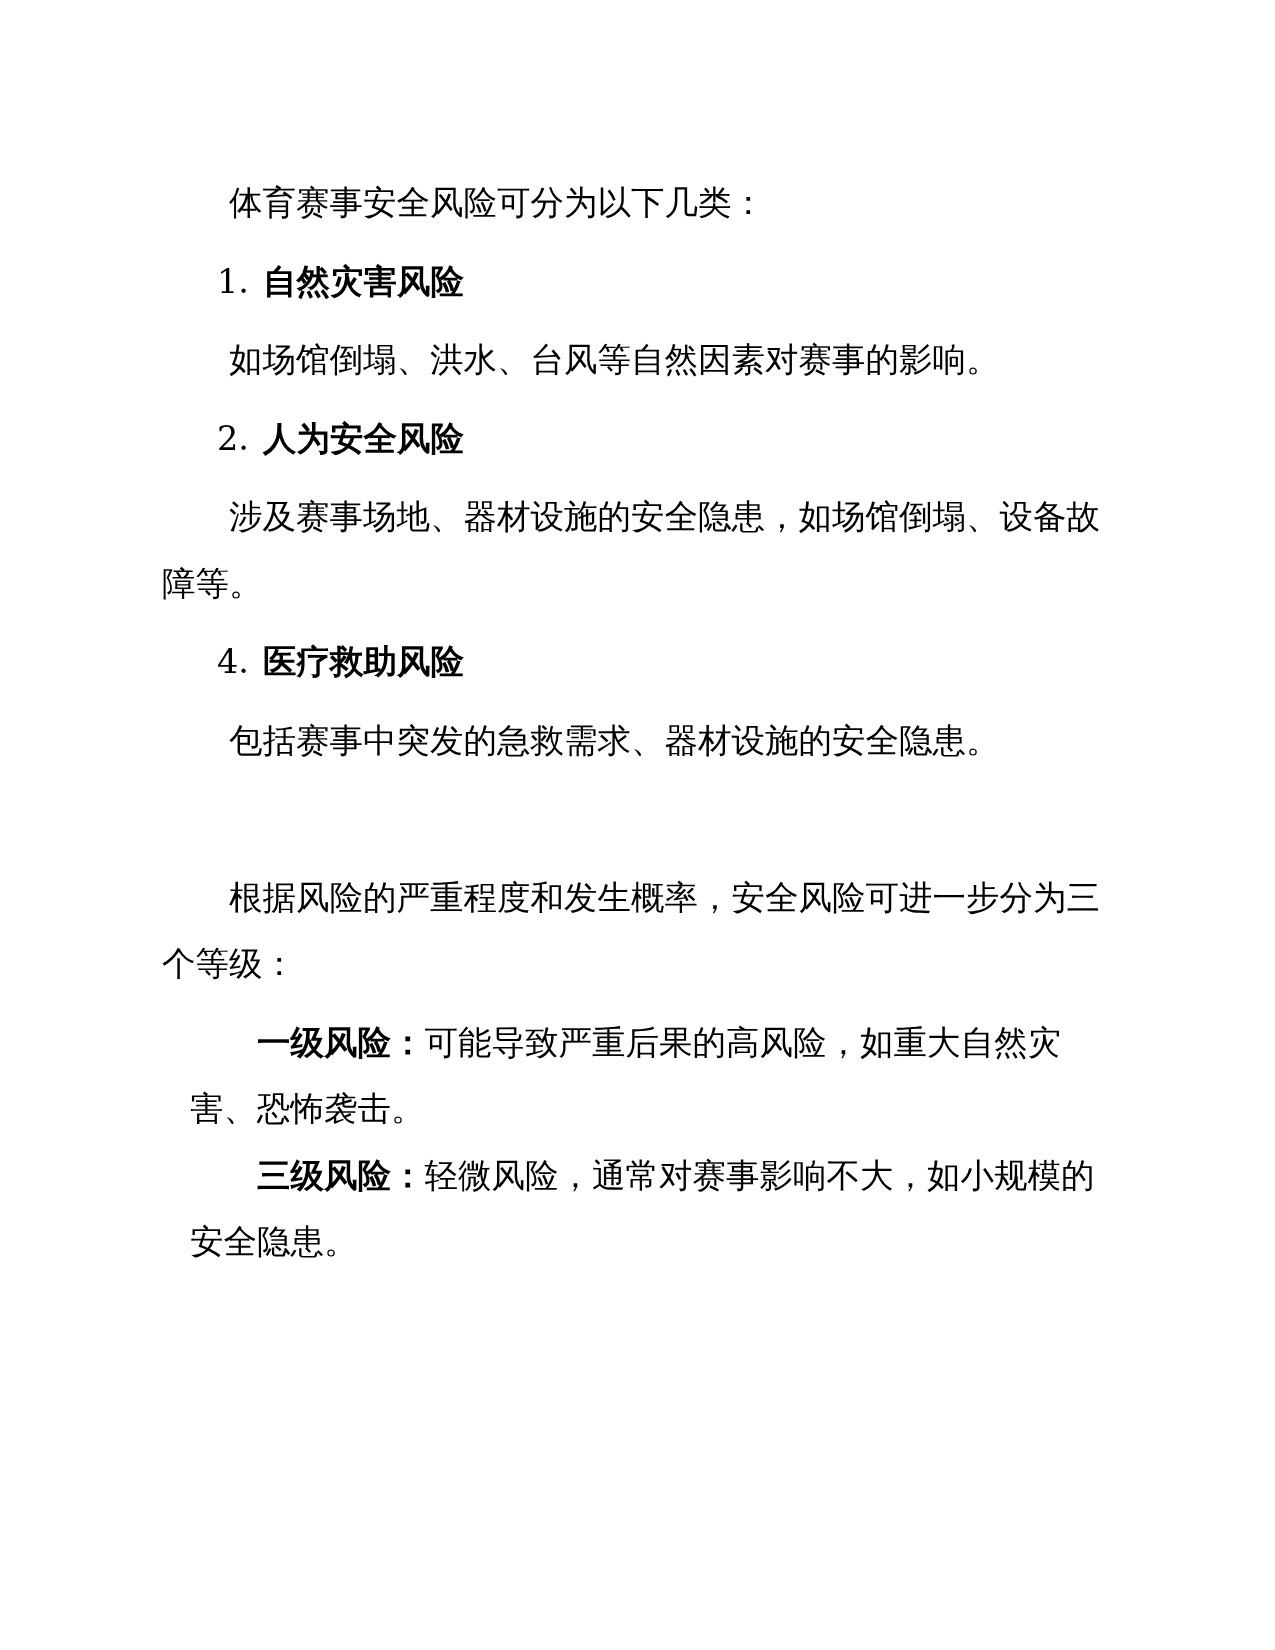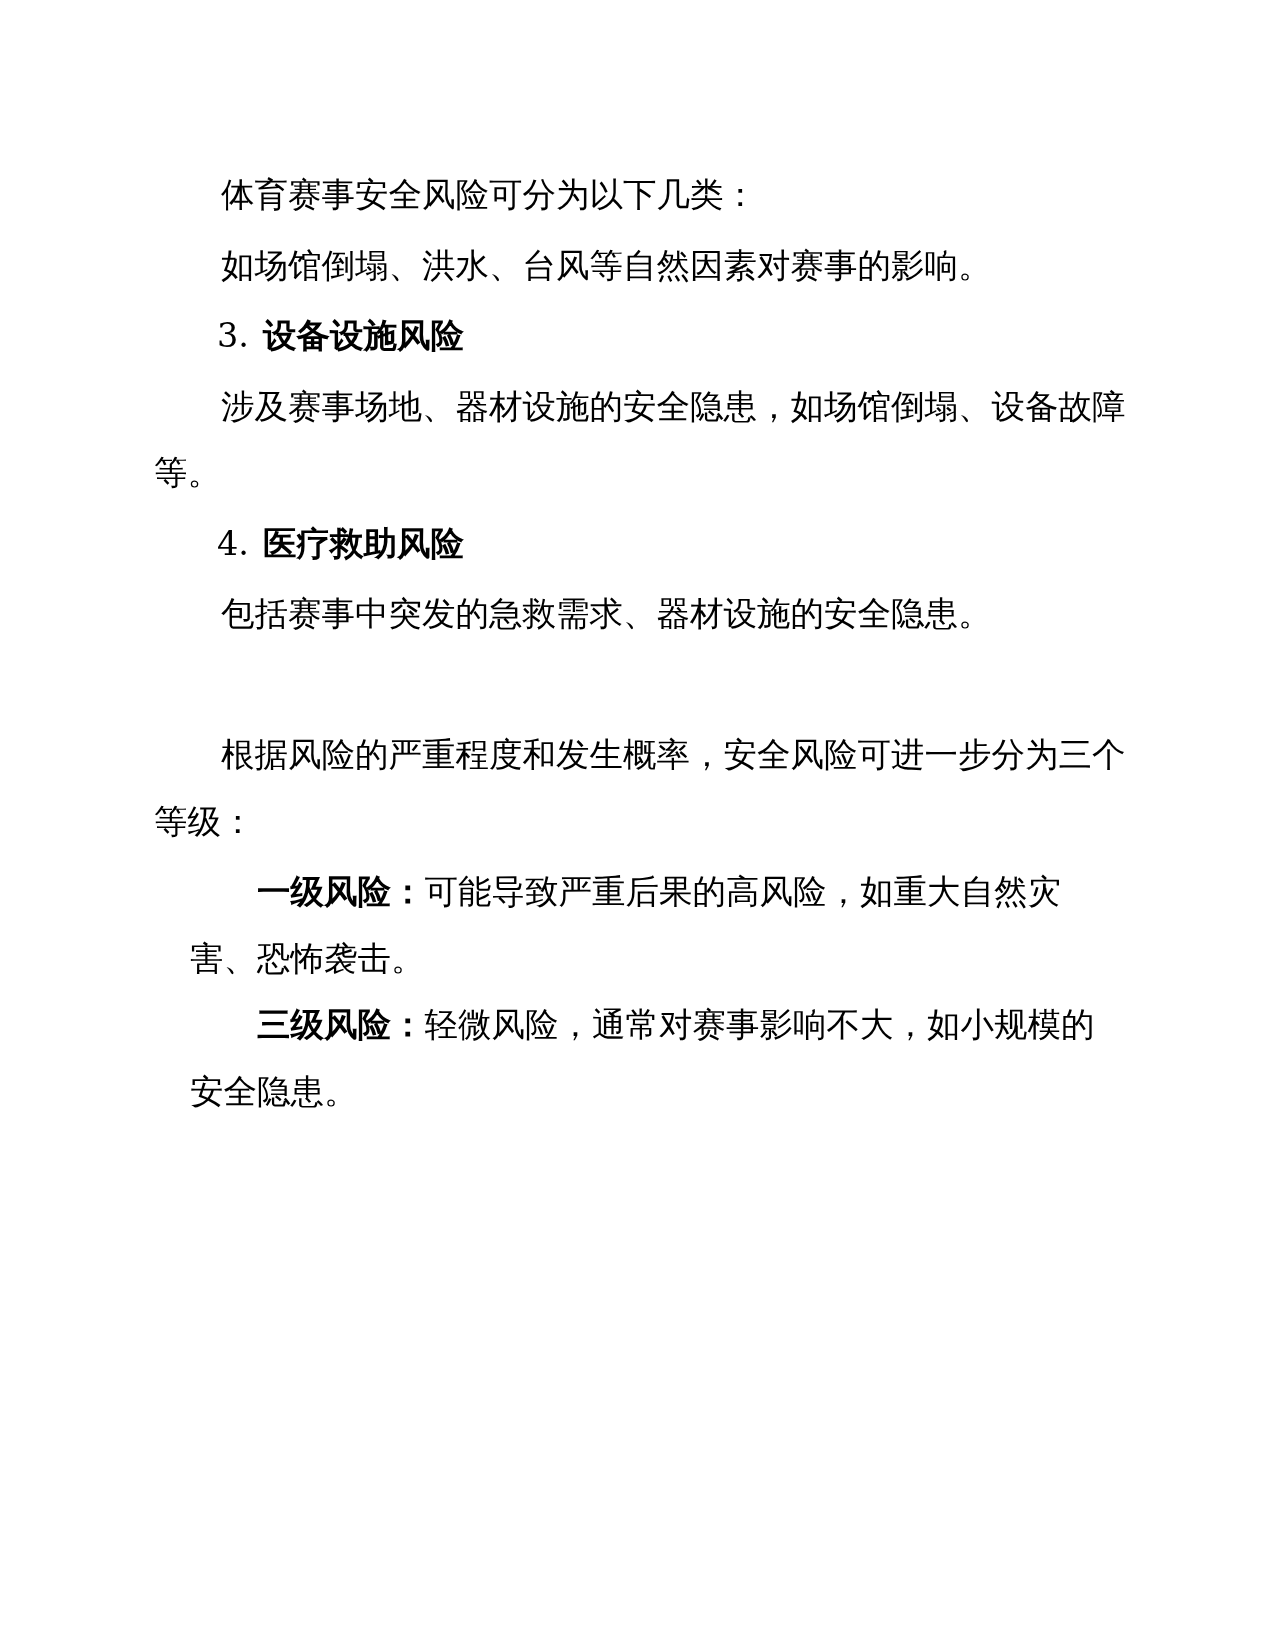--- a/index.html
+++ b/index.html
@@ -19,21 +19,21 @@
     overflow: hidden;
   }
   .content {
     position: absolute;
     left: 150px;
     top: 158px;
     width: 980px;
     text-align: left;
   }
   .para {
-    margin: 4px;
+    margin: 12px;
     text-indent: 2em;
     font-family: Liberation Serif, serif;
   }
   .heading {
     margin: 0;
     text-indent: 2em;
     font-weight: normal;
     font-size: 33.5px;
     line-height: 66.5px;
   }
@@ -57,26 +57,29 @@
   }
 </style>
 </head>
 <body>
 
 <div class="page">
   <div class="content">
 
     <p class="para">体育赛事安全风险可分为以下几类：</p>
 
+    <p class="heading">
+      <span class="num">1.</span><span class="title">自然灾害风险</span>
+    </p>
     <p class="para">如场馆倒塌、洪水、台风等自然因素对赛事的影响。</p>
 
+    <p class="heading">
+      <span class="num">2.</span><span class="title">人为安全风险</span>
+    </p>
 
-    <p class="heading">
-      <span class="num">3.</span><span class="title">设备设施风险</span>
-    </p>
     <p class="para">涉及赛事场地、器材设施的安全隐患，如场馆倒塌、设备故障等。</p>
 
     <p class="heading">
       <span class="num">4.</span><span class="title">医疗救助风险</span>
     </p>
     <p class="para">包括赛事中突发的急救需求、器材设施的安全隐患。</p>
 
     <div class="spacer"></div>
 
     <p class="para">根据风险的严重程度和发生概率，安全风险可进一步分为三个等级：</p>

